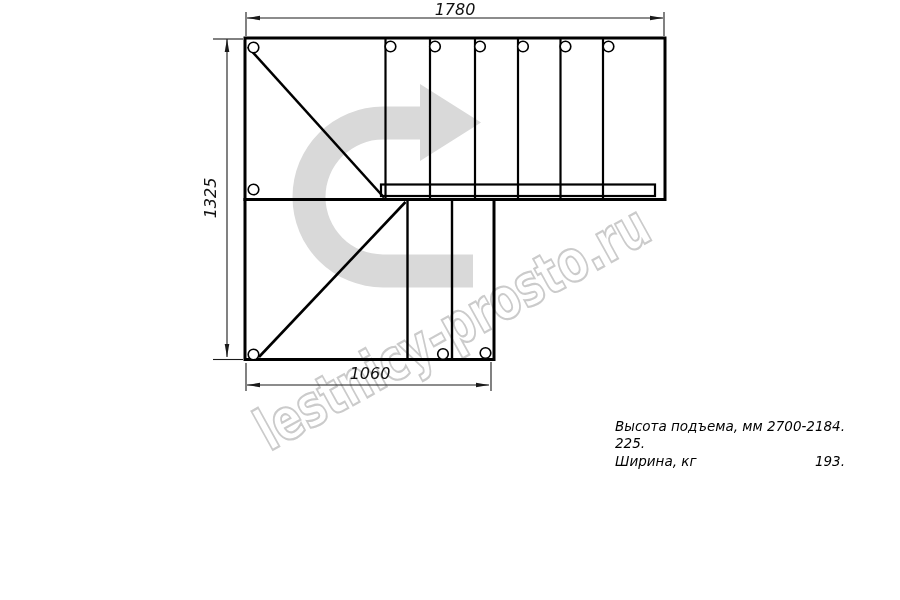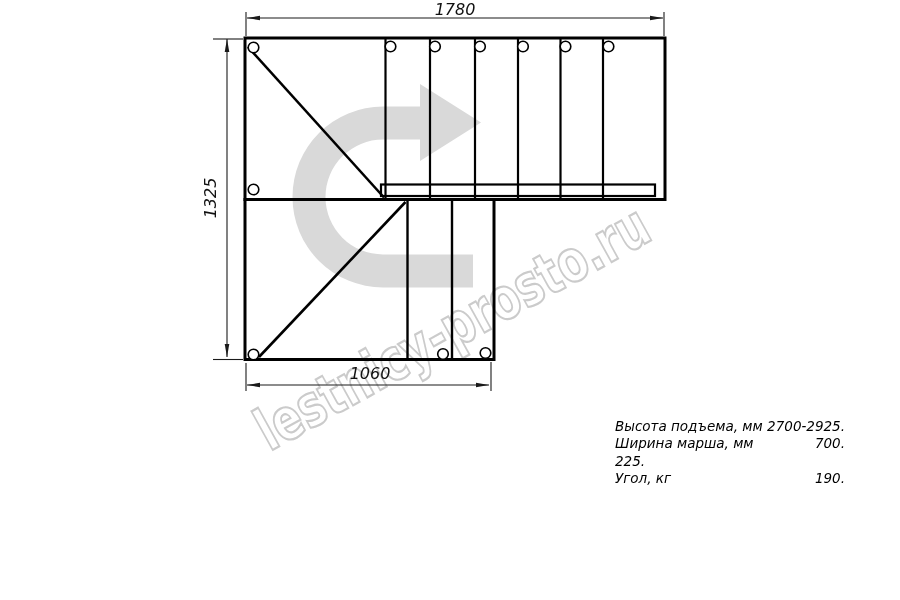--- a/index.html
+++ b/index.html
@@ -91,27 +91,23 @@
       <line x1="247" y1="385" x2="489" y2="385"></line>
       <polygon points="247,385 260,382.7 260,387.3" stroke="none"></polygon>
       <polygon points="489,385 476,382.7 476,387.3" stroke="none"></polygon>
     </g>
     <text x="370" y="379" text-anchor="middle" font-size="16" font-style="italic" fill="#111" stroke="none">1060</text>
   </svg>
 
   <div class="specs">
     <div class="row">
       <span class="lbl">Высота подъема, мм</span>
-      <span class="val">2700-2925.</span>
-    </div>
-    <div class="row">
-      <span class="lbl">Ширина марша, мм</span>
-      <span class="val">700.</span>
+      <span class="val">2700-2184.</span>
     </div>
     <div class="row">
       <span class="val">225.</span>
     </div>
     <div class="row">
-      <span class="lbl">Угол, кг</span>
-      <span class="val">190.</span>
+      <span class="lbl">Ширина, кг</span>
+      <span class="val">193.</span>
     </div>
   </div>
 </div>
 
 </body></html>

